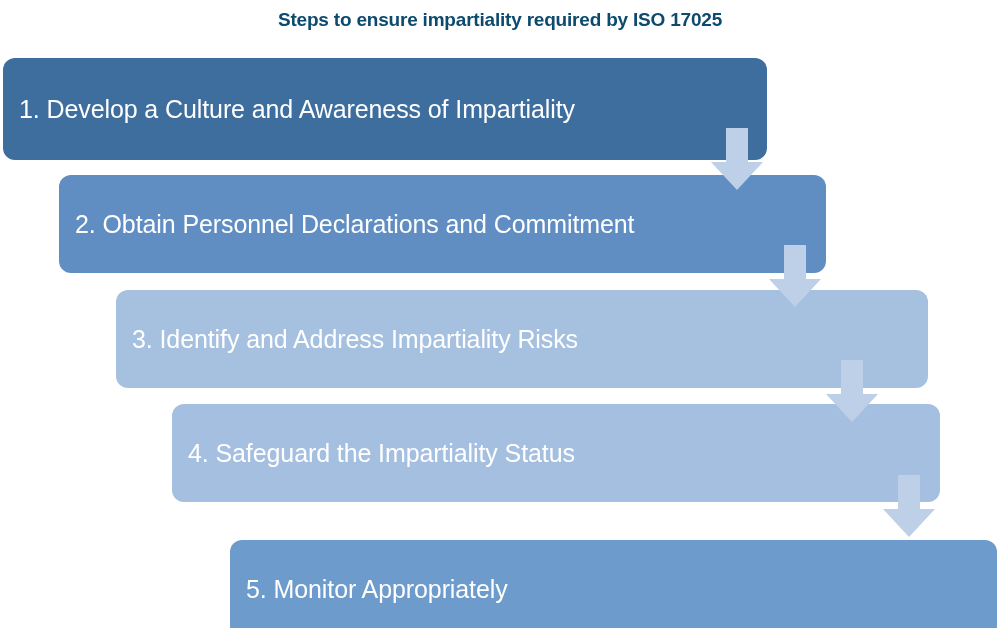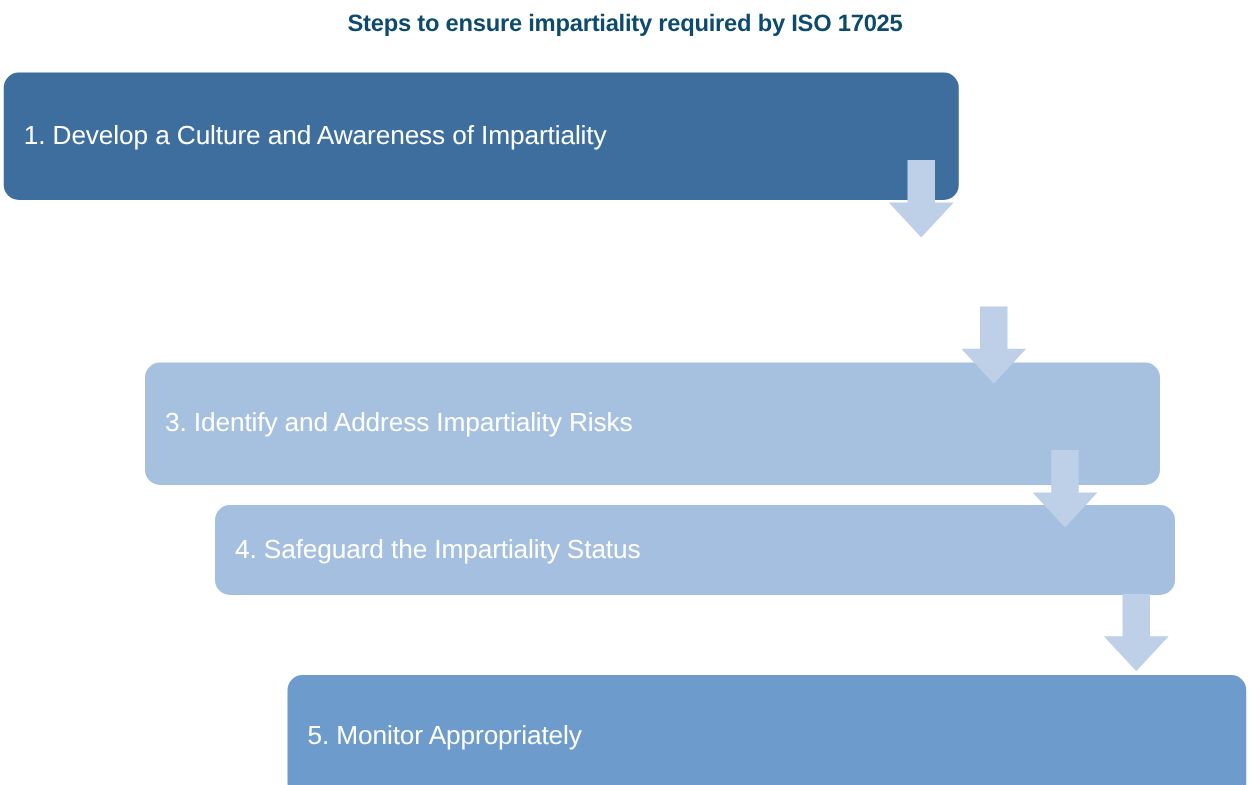--- a/index.html
+++ b/index.html
@@ -34,21 +34,21 @@
   .step-box {
     position: absolute;
     border-radius: 12px;
     box-sizing: border-box;
     display: flex;
     align-items: center;
     z-index: 1;
   }
   .step-label {
     color: #ffffff;
-    font-size: 21px;
+    font-size: 25px;
     line-height: 30px;
     padding-left: 16px;
     white-space: nowrap;
     letter-spacing: -0.1px;
   }
   .arrow {
     position: absolute;
     z-index: 2;
   }
   .arrow svg { display: block; }
@@ -56,24 +56,27 @@
 </head>
 <body>
 
 <div id="canvas">
 
   <div id="chart-title">Steps to ensure impartiality required by ISO 17025</div>
 
   <div class="step-box" style="left: 3px; top: 58px; width: 764px; height: 102px; background: rgb(61, 110, 158);">
     <span class="step-label" style="color: rgb(255, 255, 255);">1. Develop a Culture and Awareness of Impartiality</span>
   </div>
+  <div class="step-box" style="left: 59px; top: 175px; width: 767px; height: 98px; background: rgb(96, 142, 194);">
+    <span class="step-label" style="color: rgb(255, 255, 255);">2. Obtain Personnel Declarations and Commitment</span>
+  </div>
   <div class="step-box" style="left: 116px; top: 290px; width: 812px; height: 98px; background: rgb(166, 192, 224);">
     <span class="step-label" style="color: rgb(255, 255, 255);">3. Identify and Address Impartiality Risks</span>
   </div>
-  <div class="step-box" style="left: 172px; top: 404px; width: 768px; height: 72px; background: rgb(164, 191, 223);">
+  <div class="step-box" style="left: 172px; top: 404px; width: 768px; height: 98px; background: rgb(164, 191, 223);">
     <span class="step-label" style="color: rgb(255, 255, 255);">4. Safeguard the Impartiality Status</span>
   </div>
   <div class="step-box" style="left: 230px; top: 518px; width: 767px; height: 98px; background: rgb(109, 155, 203); margin-top: 22px;">
     <span class="step-label" style="color: rgb(255, 255, 255);">5. Monitor Appropriately</span>
   </div>
 
   <div class="arrow" style="left: 711px; top: 128px; width: 52px; height: 62px;">
     <svg viewBox="0 0 52 62" width="52" height="62" preserveAspectRatio="none">
       <polygon points="15,0 37,0 37,34 52,34 26,62 0,34 15,34" fill="#bdd0e8"></polygon>
     </svg>

